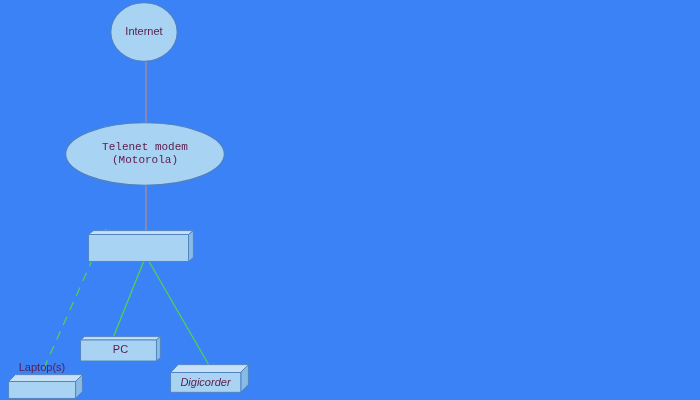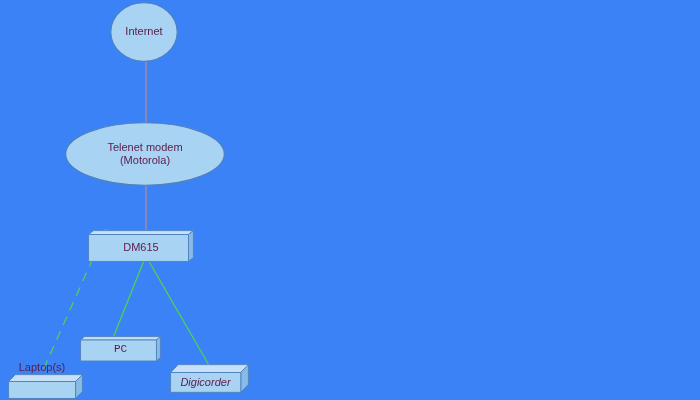--- a/index.html
+++ b/index.html
@@ -45,27 +45,27 @@
     font-size: 11px;
     line-height: 13px;
     white-space: pre-line;
     pointer-events: none;
   }
   
   #node-internet { left: 110px; top: 2px; width: 68px; height: 60px; }
   #label-internet { left: 110px; top: 25px; width: 68px; }
   
   #node-modem { left: 65px; top: 122px; width: 160px; height: 64px; }
-  #label-modem { left: 65px; top: 141px; width: 160px; }
+  #label-modem { left: 65px; top: 141px; width: 160px; font-family: Liberation Mono, monospace; }
   
   #node-dm615 { left: 88px; top: 230px; width: 106px; height: 33px; }
   #label-dm615 { left: 90px; top: 241px; width: 102px; }
   
   #node-pc { left: 80px; top: 336px; width: 81px; height: 26px; }
-  #label-pc { left: 80px; top: 343px; width: 81px; font-family: Liberation Mono, monospace; }
+  #label-pc { left: 80px; top: 343px; width: 81px; }
   
   #node-digicorder { left: 170px; top: 364px; width: 79px; height: 29px; }
   #label-digicorder { left: 170px; top: 376px; width: 71px; font-style: italic; }
   
   #node-laptops { left: 8px; top: 374px; width: 75px; height: 25px; }
   #label-laptops { left: 8px; top: 361px; width: 68px; }
 </style>
 </head>
 <body>
 
@@ -102,21 +102,20 @@
   <div class="node" id="node-dm615">
     <svg width="106" height="33" viewBox="0 0 106 33">
 
       <polygon points="0.6,4.5 5.5,0.6 105.4,0.6 100.5,4.5" fill="#c5e0f7" stroke="#4f81bd" stroke-width="0.9"></polygon>
 
       <polygon points="100.5,4.5 105.4,0.6 105.4,27.5 100.5,31.4" fill="#89bce4" stroke="#4f81bd" stroke-width="0.9"></polygon>
 
       <rect x="0.6" y="4.5" width="99.9" height="26.9" fill="#a9d3f2" stroke="#4f81bd" stroke-width="0.9"></rect>
     </svg>
   </div>
-  <div class="node-label" id="label-dm615">DM615</div>
 
   <div class="node" id="node-pc">
     <svg width="81" height="26" viewBox="0 0 81 26">
       <polygon points="0.6,4.0 4.6,0.6 80.4,0.6 76.4,4.0" fill="#c5e0f7" stroke="#4f81bd" stroke-width="0.9"></polygon>
       <polygon points="76.4,4.0 80.4,0.6 80.4,21.6 76.4,25.0" fill="#89bce4" stroke="#4f81bd" stroke-width="0.9"></polygon>
       <rect x="0.6" y="4.0" width="75.8" height="21.0" fill="#a9d3f2" stroke="#4f81bd" stroke-width="0.9"></rect>
     </svg>
   </div>
   <div class="node-label" id="label-pc">PC</div>
 

